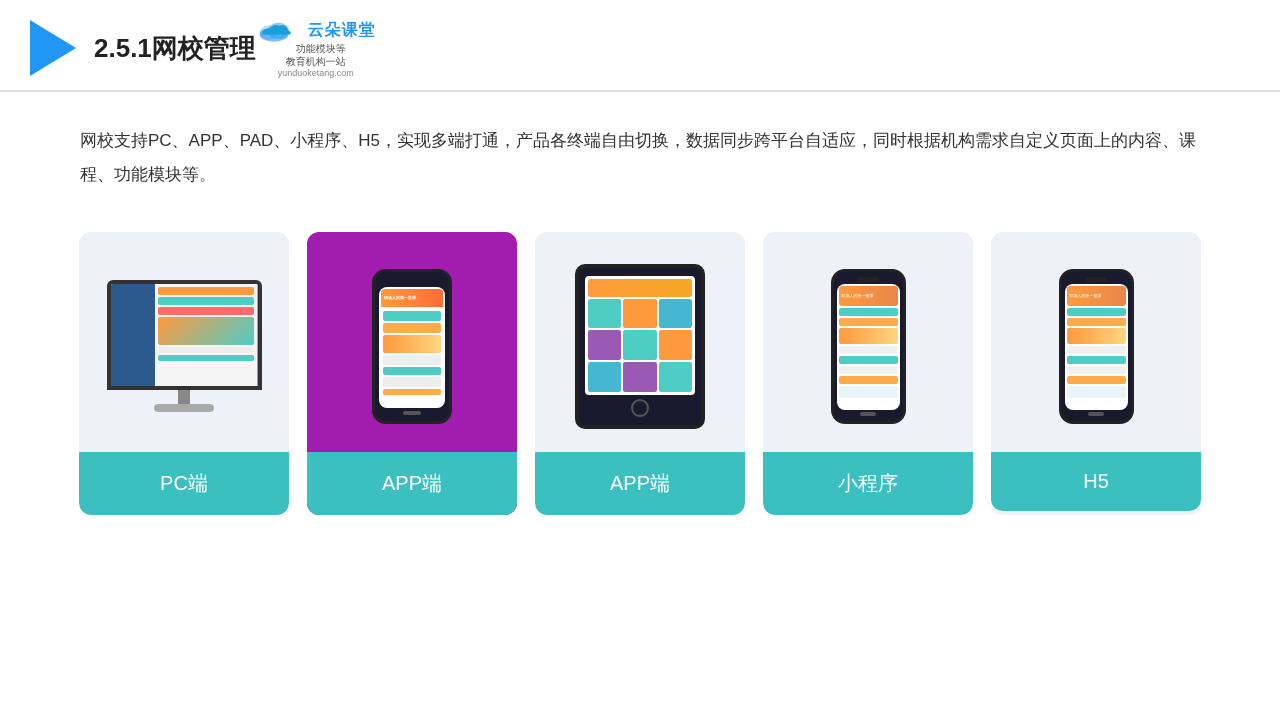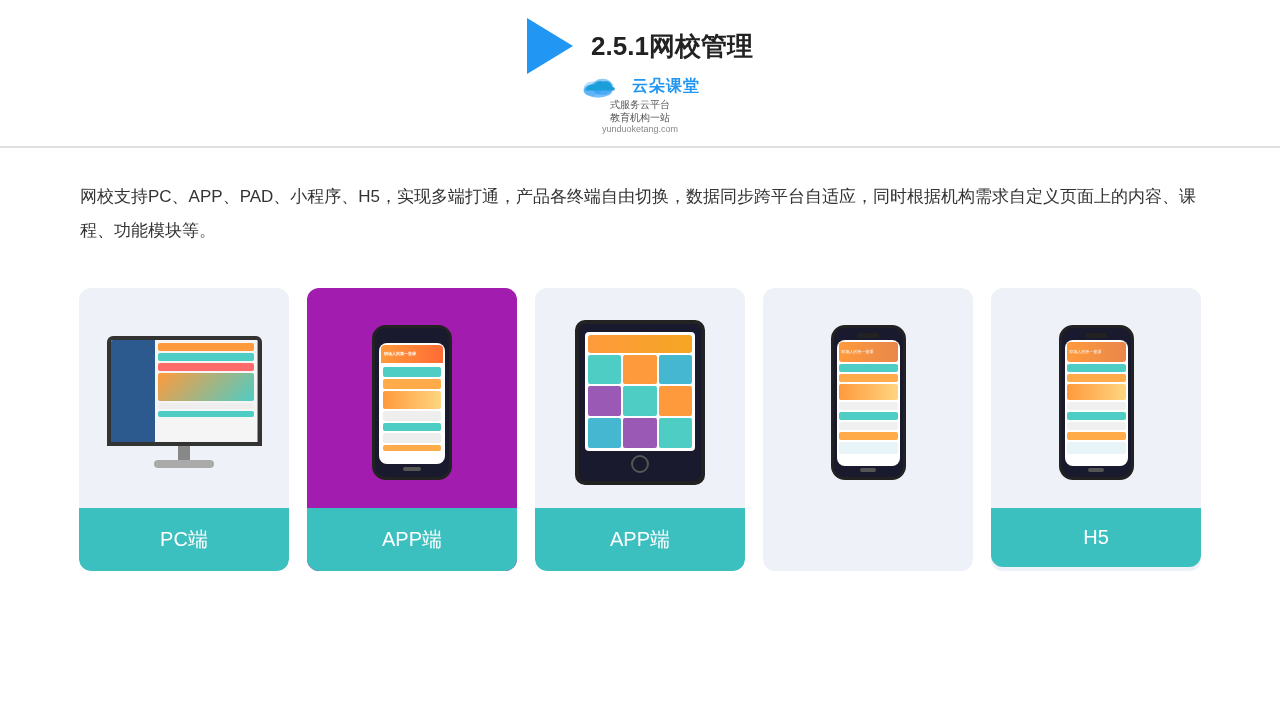--- a/index.html
+++ b/index.html
@@ -8,24 +8,23 @@
       height: 720px;
       background: #ffffff;
       font-family: 'Microsoft YaHei', 'PingFang SC', sans-serif;
       overflow: hidden;
     }
 
     
     .header {
       display: flex;
       align-items: center;
-      justify-content: center;
+      justify-content: flex-start;
       padding: 18px 30px 12px 30px;
       border-bottom: 2px solid #e0e0e0;
-      flex-direction: column;
     }
     .header-left {
       display: flex;
       align-items: center;
       gap: 18px;
     }
     .logo-triangle {
       width: 0;
       height: 0;
       border-top: 28px solid transparent;
@@ -375,21 +374,21 @@
           <svg class="cloud-svg" viewBox="0 0 40 26" fill="none">
             <ellipse cx="14" cy="16" rx="10" ry="8" fill="#2196f3" opacity="0.3"></ellipse>
             <ellipse cx="25" cy="14" rx="12" ry="9" fill="#2196f3" opacity="0.5"></ellipse>
             <ellipse cx="20" cy="18" rx="16" ry="8" fill="#2196f3" opacity="0.6"></ellipse>
             <path d="M6 18 Q8 10 16 12 Q18 6 26 8 Q34 6 36 14 Q40 14 38 18 Z" fill="#1a9fd8"></path>
           </svg>
         </div>
         <span class="brand-name-cn">云朵课堂</span>
       </div>
       <div class="brand-tagline">
-        <span>式服务云平台</span><br>
+        <span>功能模块等</span><br>
         <span>教育机构一站</span>
       </div>
       <div class="brand-url">yunduoketang.com</div>
     </div>
   </div>
 </div>
 
 <div class="description">
   <p>网校支持PC、APP、PAD、小程序、H5，实现多端打通，产品各终端自由切换，数据同步跨平台自适应，同时根据机构需求自定义页面上的内容、课程、功能模块等。</p>
 </div>
@@ -485,20 +484,21 @@
             <div class="sp-row"></div>
             <div class="sp-row sp-row-teal"></div>
             <div class="sp-row"></div>
             <div class="sp-row sp-row-orange"></div>
             <div class="sp-row" style="height:12px; background:#e8f4f8;"></div>
           </div>
         </div>
         <div class="sp-bottom-bar"></div>
       </div>
     </div>
+    <div class="card-label">小程序</div>
   </div>
 
   <div class="card" style="background:#eef2f8;">
     <div class="card-image-area">
       <div class="small-phone">
         <div class="small-phone-notch"></div>
         <div class="small-phone-screen">
           <div class="sp-top">
             <div class="sp-top-text">职场人的第一堂课</div>
           </div>

